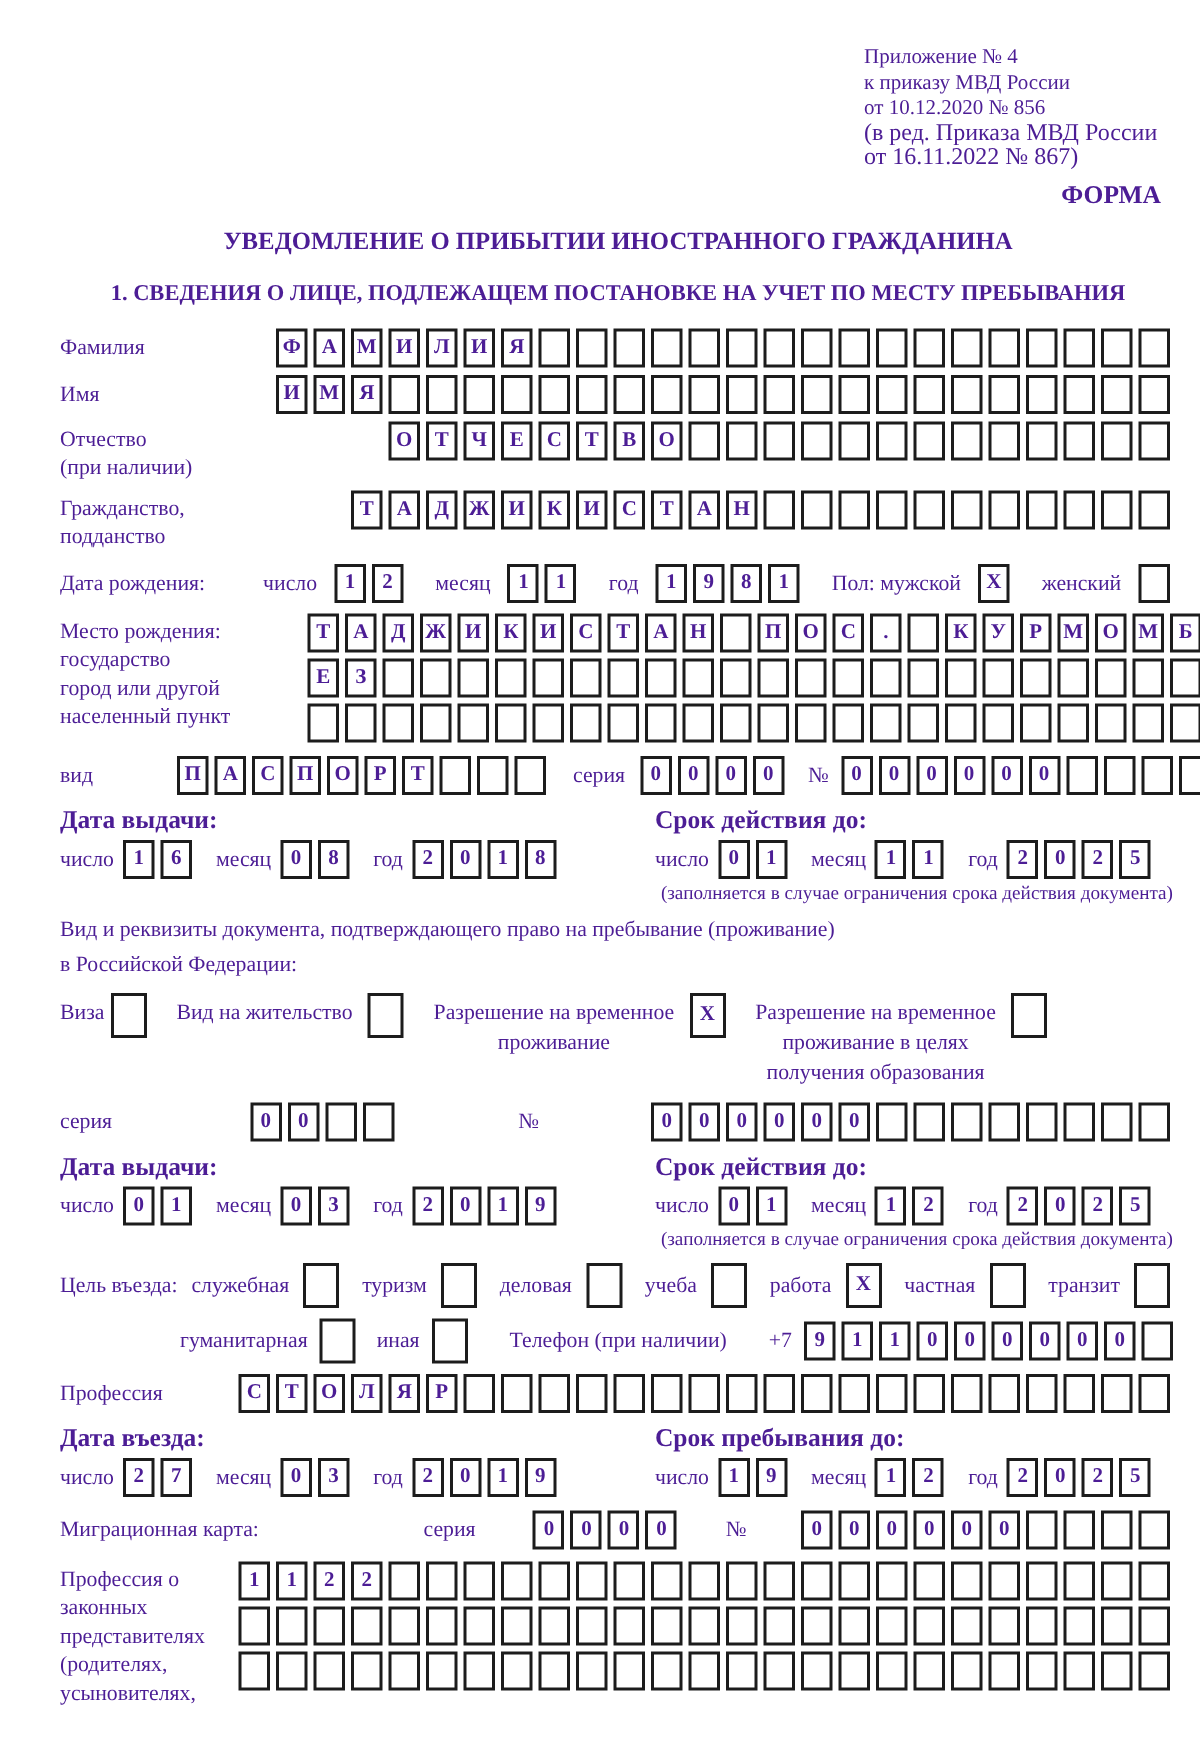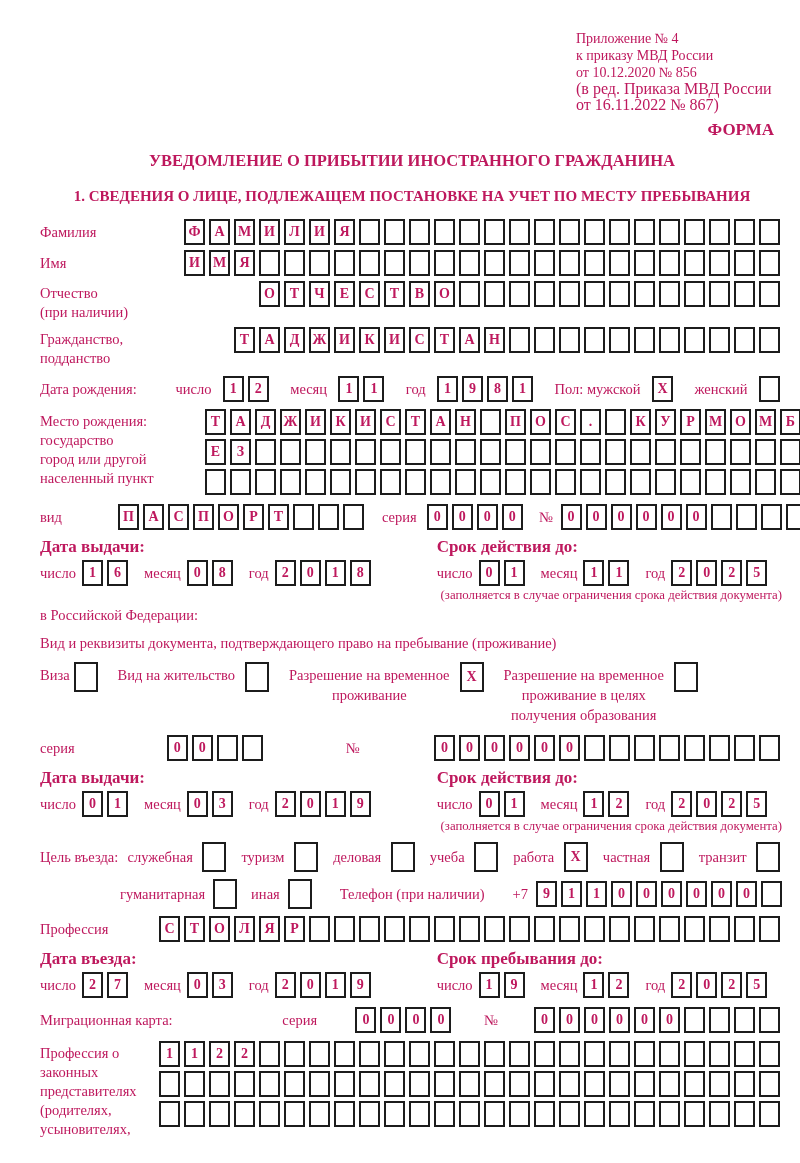--- a/index.html
+++ b/index.html
@@ -1,18 +1,18 @@
 <!DOCTYPE html>
 <html><head>
 <meta charset="utf-8">
 <style>
   html,body{margin:0;padding:0;background:#fff;}
   .page{
     position:relative;width:800px;height:1163px;box-sizing:border-box;
-    padding:30px 16px 0 40px;background:#fff;color:#be185d;
+    padding:30px 16px 0 40px;background:#fff;color:#4c1d95;
     font-family:"Liberation Serif","DejaVu Serif",serif;overflow:hidden;
   }
   
   .hdr{width:200px;margin-left:auto;margin-right:8px;font-size:14px;line-height:17px;}
   .hdr .small{font-size:16px;line-height:16px;}
   .forma{font-weight:bold;text-align:right;font-size:17px;margin-top:8px;padding-right:2px;}
   
   .title{text-align:center;font-weight:bold;font-size:16.5px;line-height:22px;margin-top:12px;}
   .uline{display:inline-block;width:52px;border-bottom:2px solid #222;margin-left:10px;}
   .sect{font-weight:bold;font-size:15px;text-align:center;margin-top:16px;white-space:nowrap;}
@@ -397,22 +397,22 @@
             <span class="cell">2</span>
             <span class="cell">0</span>
             <span class="cell">2</span>
             <span class="cell">5</span>
           </span>
       </div>
     </div>
   </div>
   <div class="note">(заполняется в случае ограничения срока действия документа)</div>
 
+  <div class="intro">Вид и реквизиты документа, подтверждающего право на пребывание (проживание)</div>
   <div class="intro" style="margin-top:2px;">в Российской Федерации:</div>
-  <div class="intro">Вид и реквизиты документа, подтверждающего право на пребывание (проживание)</div>
 
   <div class="optrow">
     <div class="opt">
       <div class="optlines" style="margin-right:4px;">Виза</div>
       <span class="cells">
           <span class="cell cbx"></span>
         </span>
     </div>
     <div class="opt">
       <div class="optlines">Вид на жительство</div>

